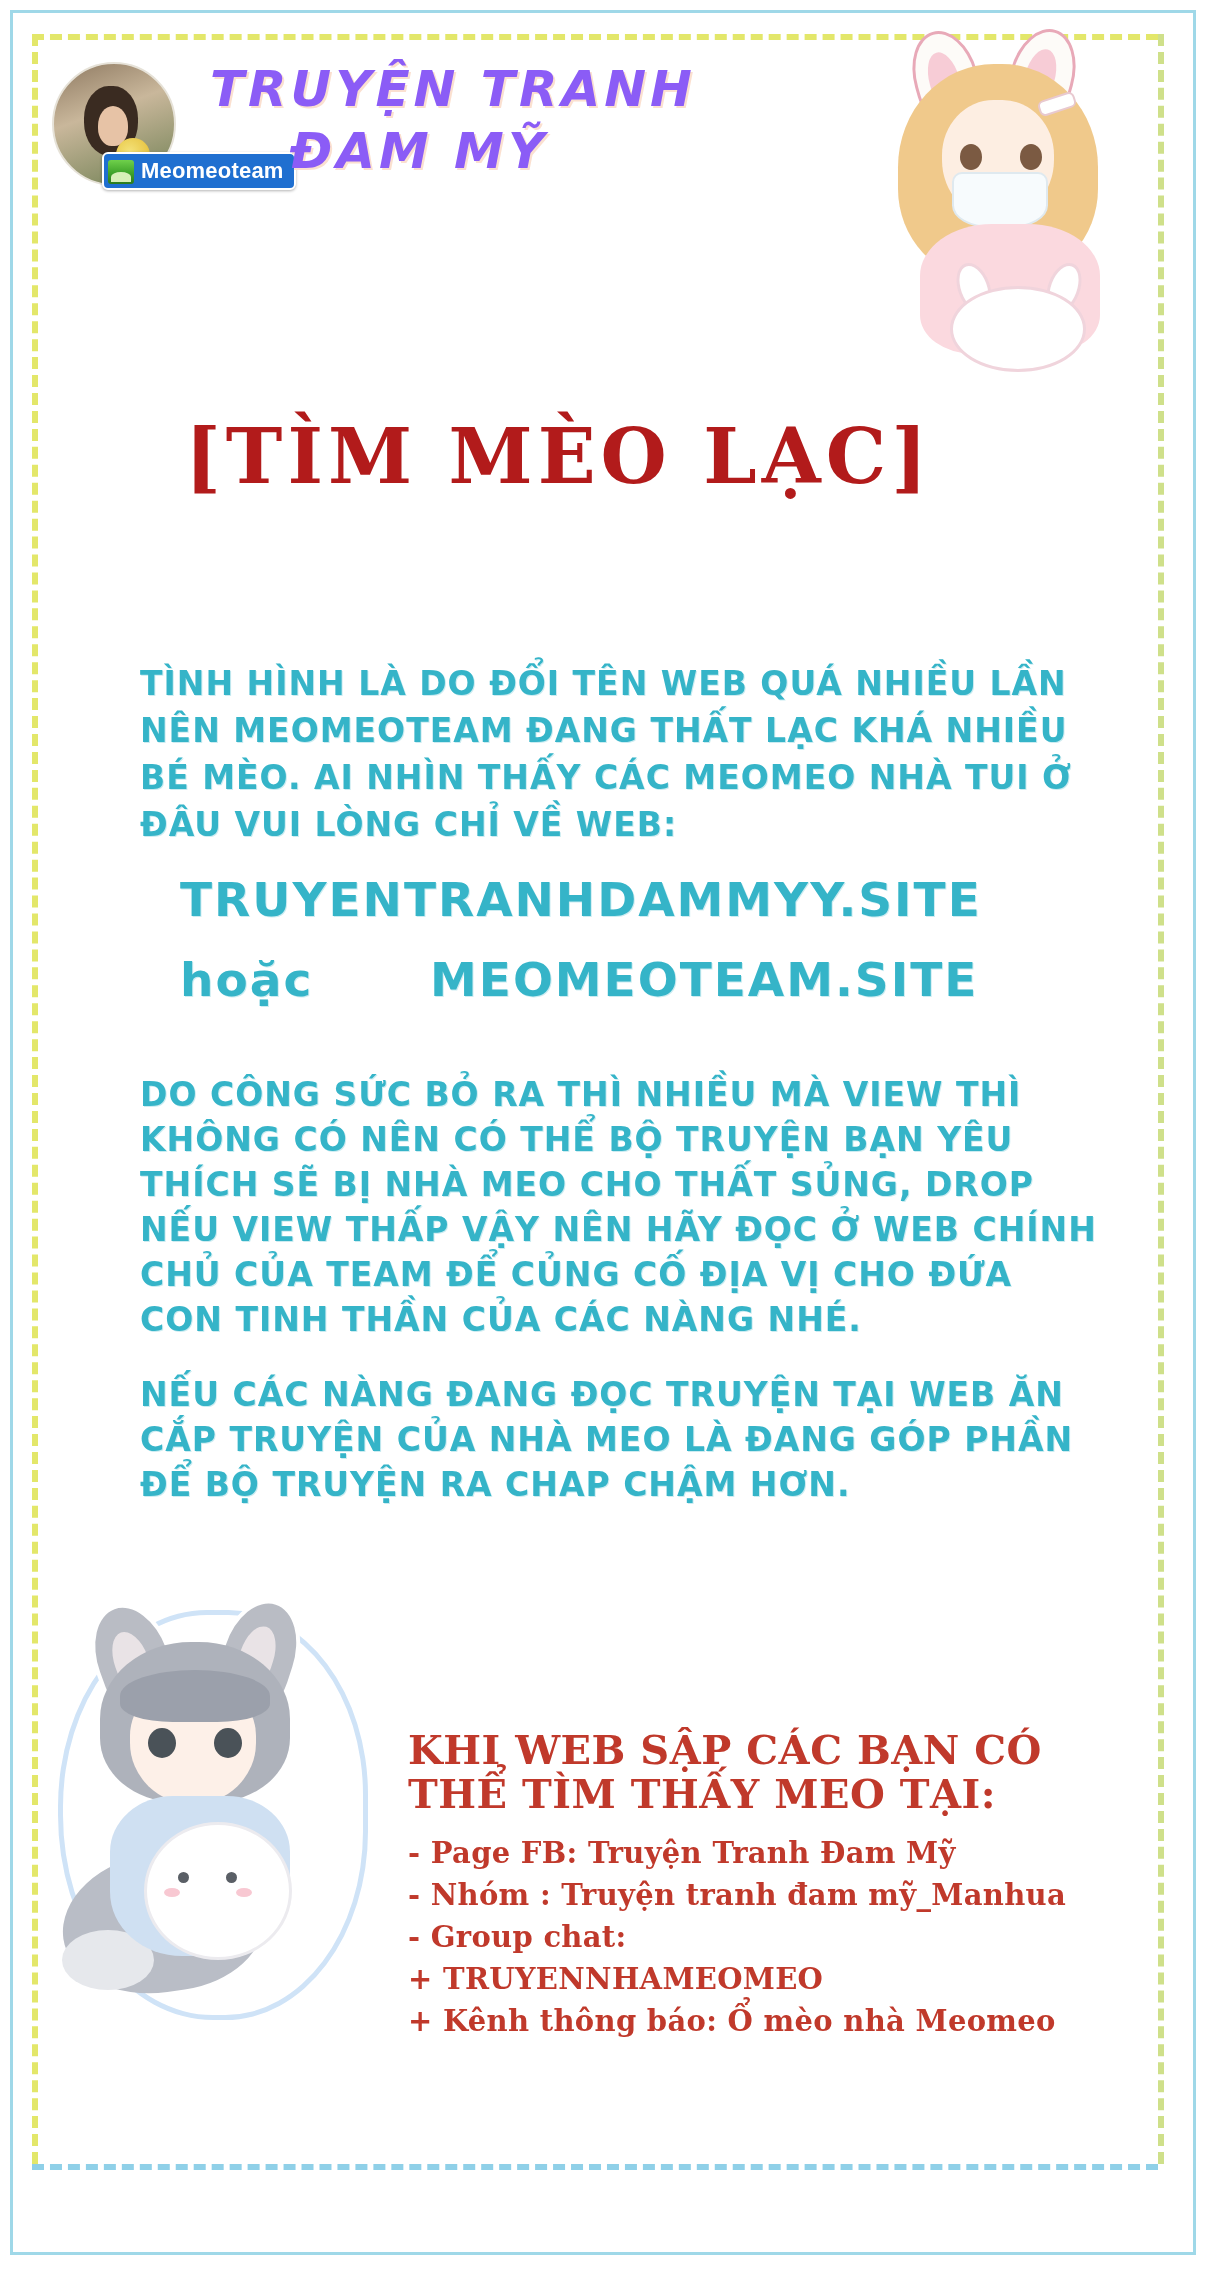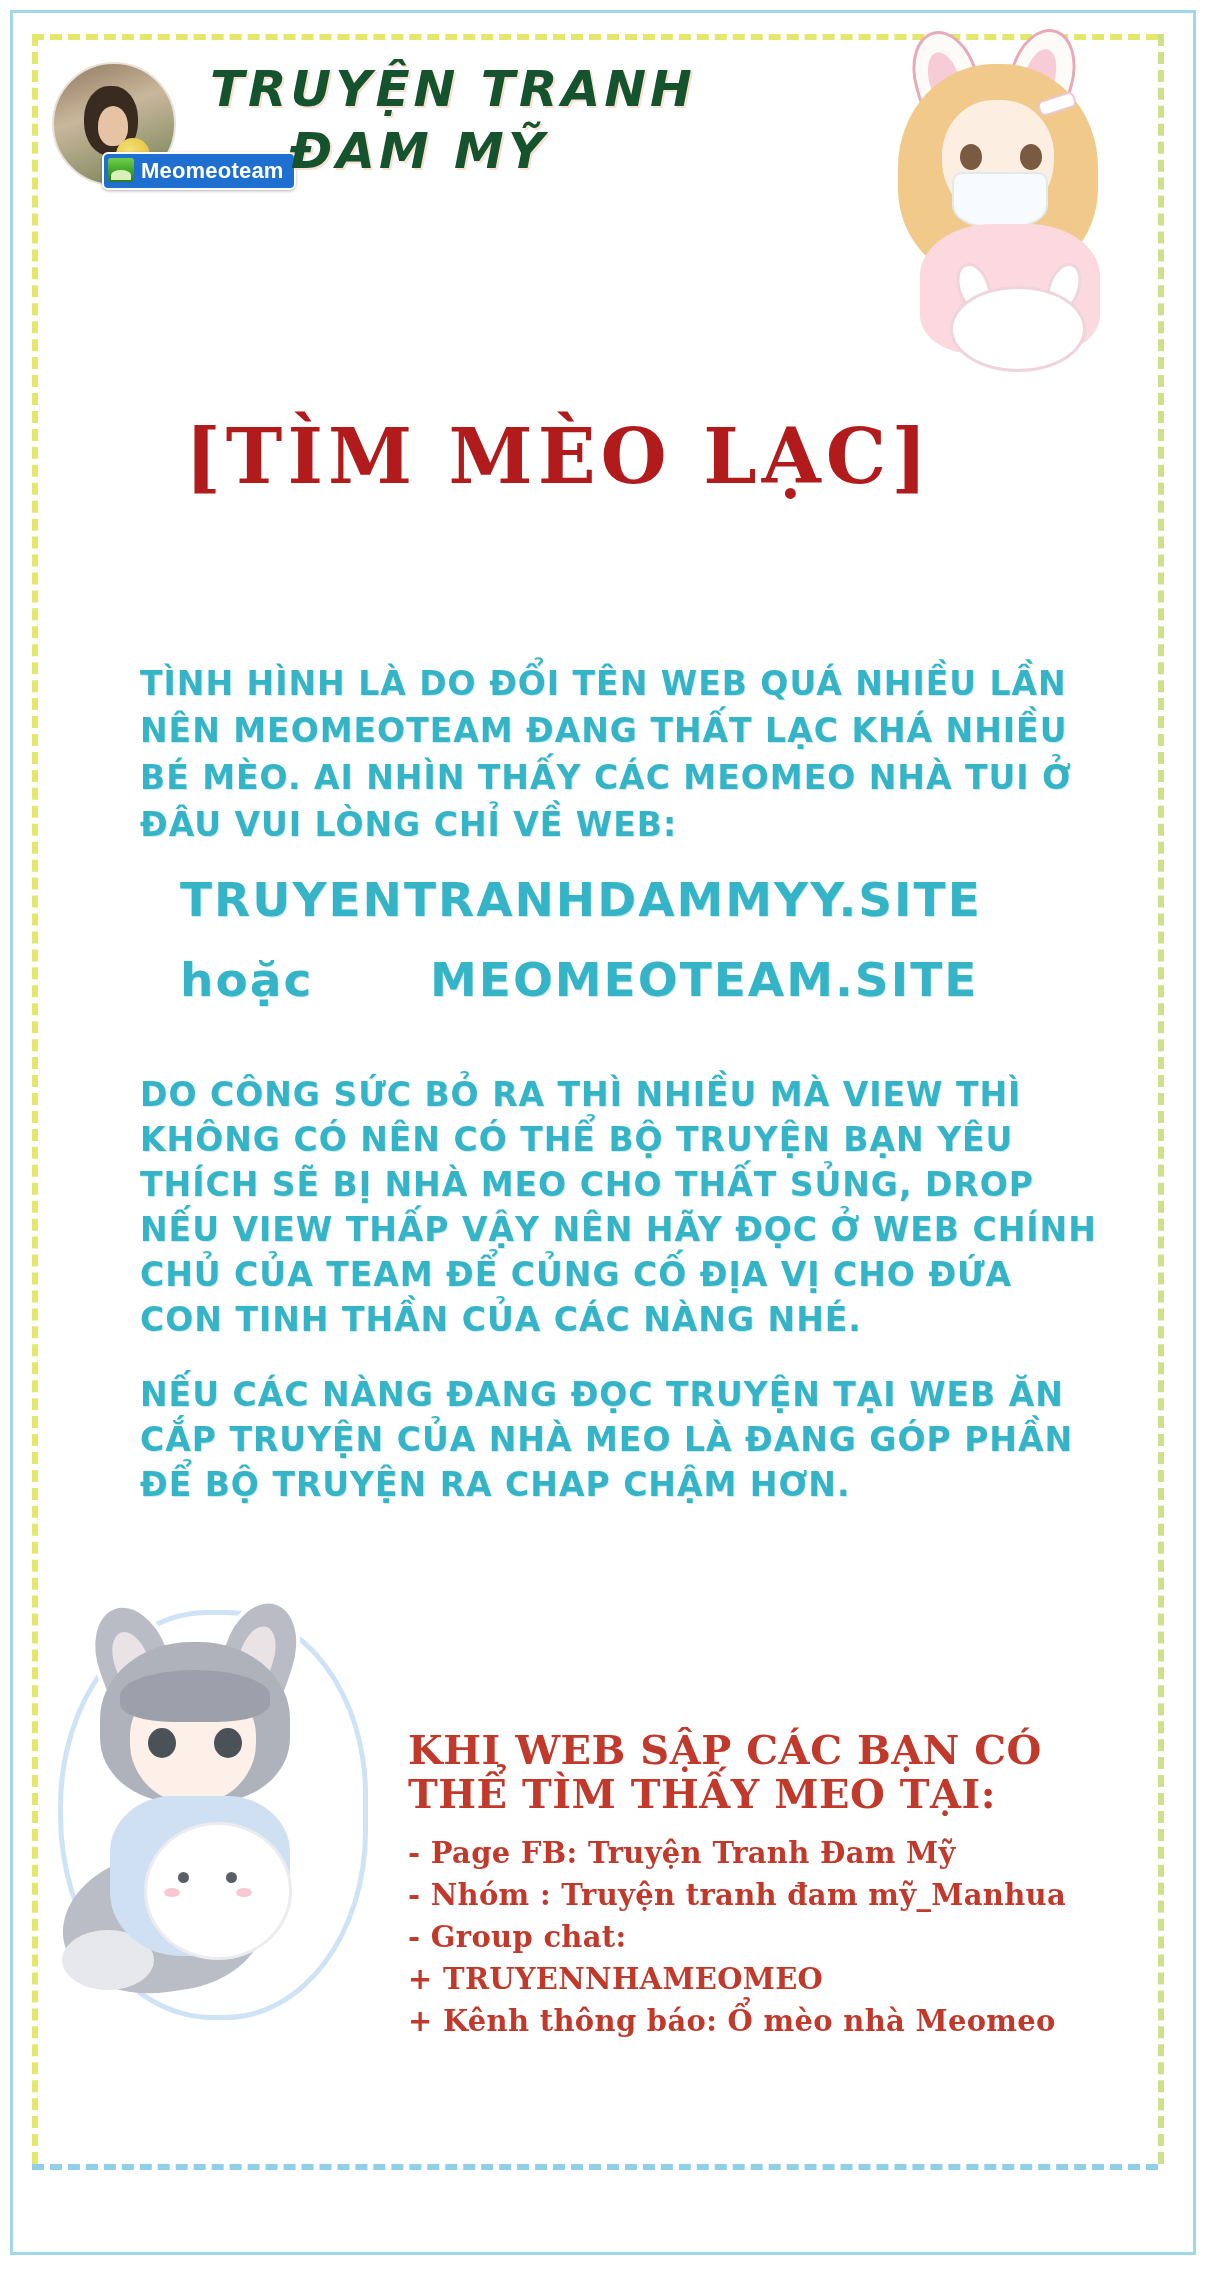--- a/index.html
+++ b/index.html
@@ -95,21 +95,21 @@
     position: absolute;
     left: 62px; top: 74px;
     width: 34px; height: 34px;
     border-radius: 50%;
     background: radial-gradient(circle at 40% 40%, #f4e27a 0%, #e9c94b 60%, #c8a72f 100%);
   }
   .badge {
     position: absolute;
     left: 62px; top: 104px;
     display: flex;
-    align-items: flex-start;
+    align-items: flex-end;
     background: #1f6fd0;
     border-radius: 6px;
     padding: 4px 10px 4px 4px;
     border: 2px solid #ffffff;
     box-shadow: 0 1px 3px rgba(0,0,0,.3);
   }
   .badge-icon {
     width: 26px; height: 24px;
     border-radius: 3px;
     background: linear-gradient(180deg,#6fd04b 0%, #3fa32a 55%, #2b7a1e 100%);
@@ -130,21 +130,21 @@
     font-size: 22px;
     font-weight: bold;
     letter-spacing: .2px;
     white-space: nowrap;
   }
 
   .title-block {
     position: absolute;
     left: 170px; top: 10px;
     width: 620px;
-    color: #14532d;
+    color: #8b5cf6;
     font-family: "DejaVu Sans", sans-serif;
     font-weight: bold;
     font-style: italic;
     letter-spacing: 4px;
   }
   .title-line1 {
     font-size: 50px;
     line-height: 62px;
     text-shadow: 2px 2px 0 #fbe0d0;
     white-space: nowrap;

